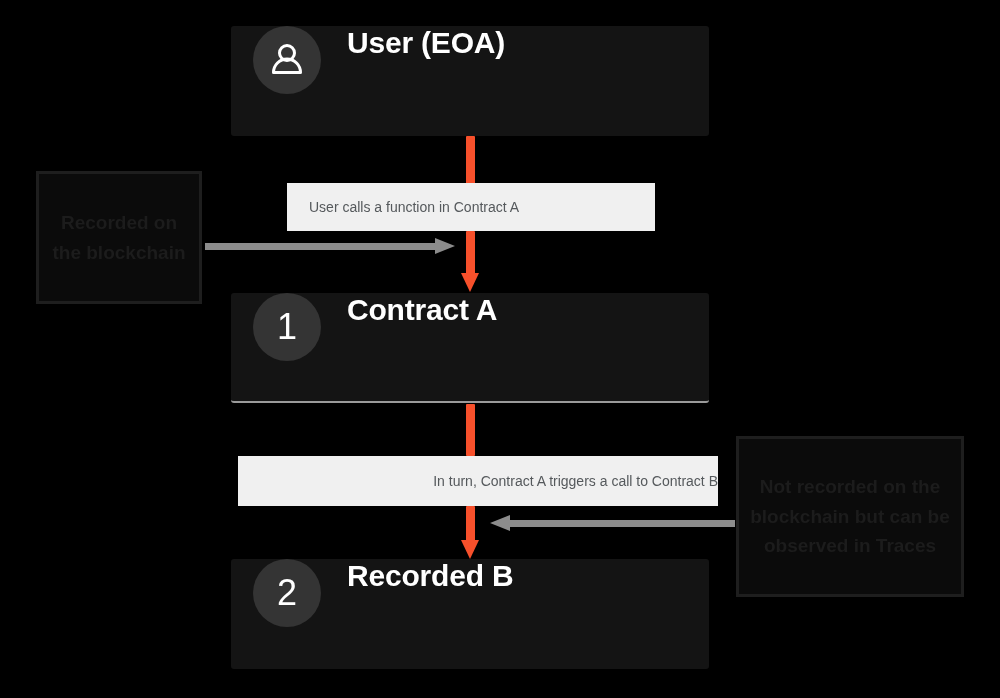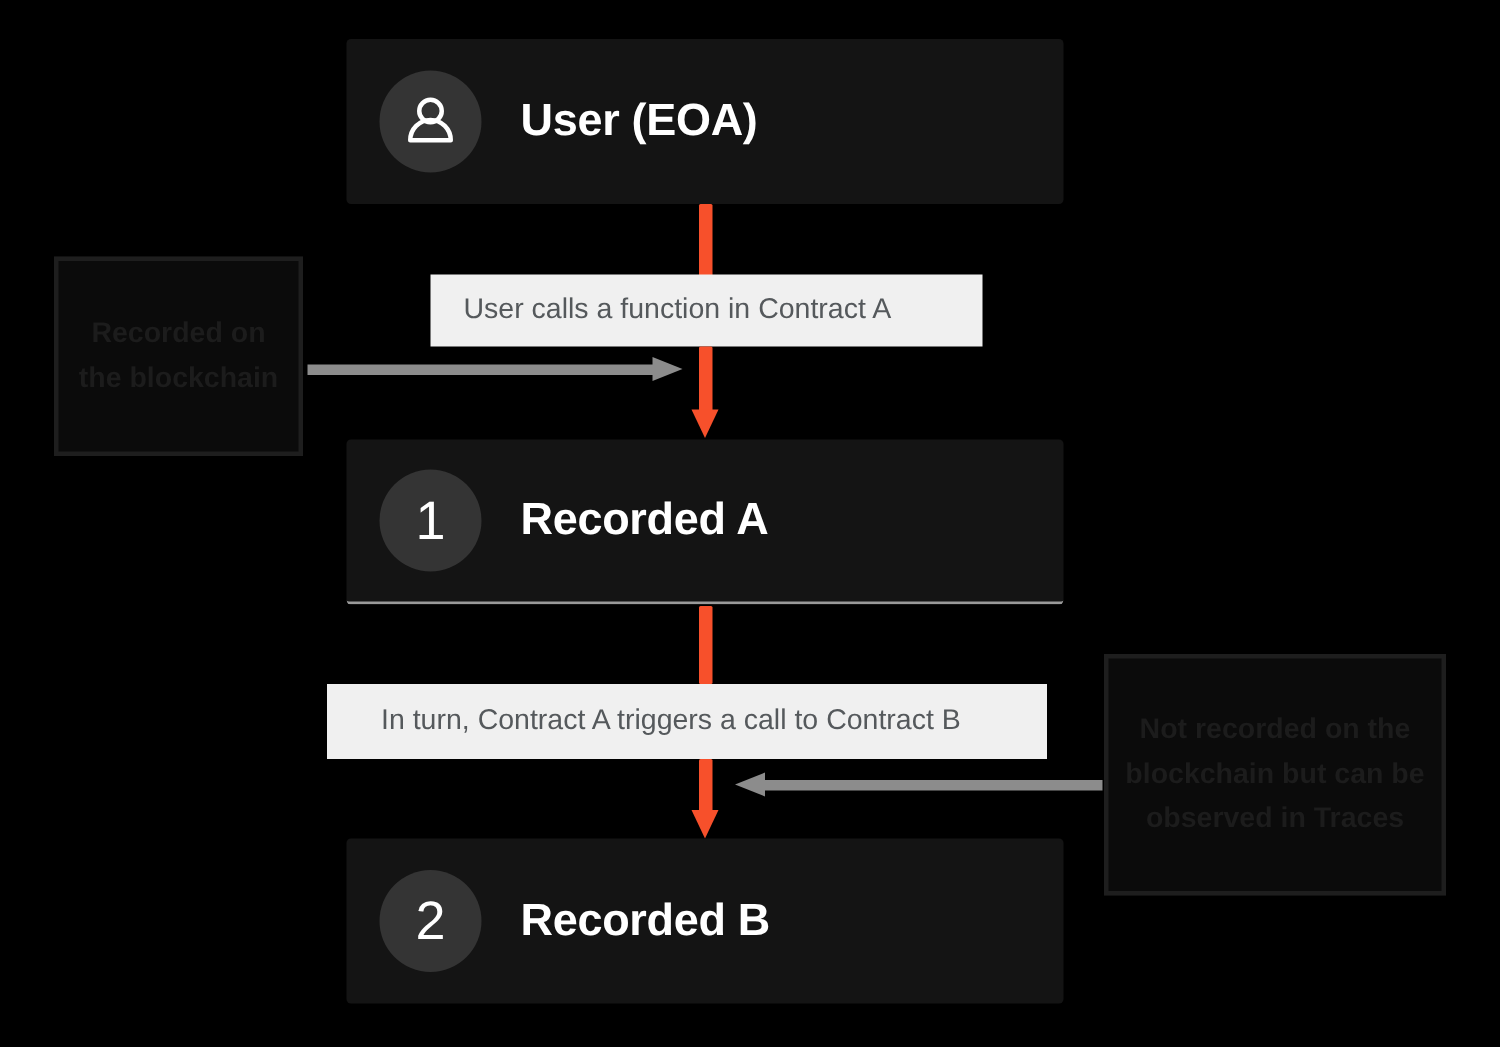--- a/index.html
+++ b/index.html
@@ -20,21 +20,21 @@
 
   
   .node {
     position: absolute;
     left: 231px;
     width: 478px;
     height: 110px;
     background: #141414;
     border-radius: 3px;
     display: flex;
-    align-items: center;
+    align-items: flex-start;
     box-sizing: border-box;
     padding-left: 22px;
   }
   .node.with-rule {
     border-bottom: 2px solid #9a9a9a;
   }
   #node-user     { top: 26px; }
   #node-contract-a { top: 293px; }
   #node-contract-b { top: 559px; }
 
@@ -61,39 +61,40 @@
     font-weight: bold;
     letter-spacing: -0.2px;
     white-space: nowrap;
   }
 
   
   .step-label {
     position: absolute;
     background: #f0f0f0;
     color: #55595c;
-    font-size: 19px;
+    font-size: 14px;
     display: flex;
     align-items: center;
     box-sizing: border-box;
     white-space: nowrap;
   }
   #step-label-1 {
     left: 287px;
     top: 183px;
     width: 368px;
     height: 48px;
     padding-left: 22px;
   }
   #step-label-2 {
-    left: 218px;
+    left: 238px;
     top: 456px;
     width: 480px;
     height: 50px;
     padding-left: 36px;
+    justify-content: flex-end;
   }
 
   
   .flow-arrow {
     position: absolute;
     left: 461px;
     width: 18px;
   }
   .flow-arrow .shaft {
     position: absolute;
@@ -219,21 +220,21 @@
     <span>User calls a function in Contract A</span>
   </div>
 
   <div class="flow-arrow" id="flow-2">
     <div class="shaft"></div>
     <div class="head"></div>
   </div>
 
   <div class="node with-rule" id="node-contract-a">
     <div class="node-badge">1</div>
-    <div class="node-label">Recorded A</div>
+    <div class="node-label">Contract A</div>
   </div>
 
   <div class="flow-arrow" id="flow-3">
     <div class="shaft"></div>
   </div>
 
   <div class="step-label" id="step-label-2">
     <span>In turn, Contract A triggers a call to Contract B</span>
   </div>
 

